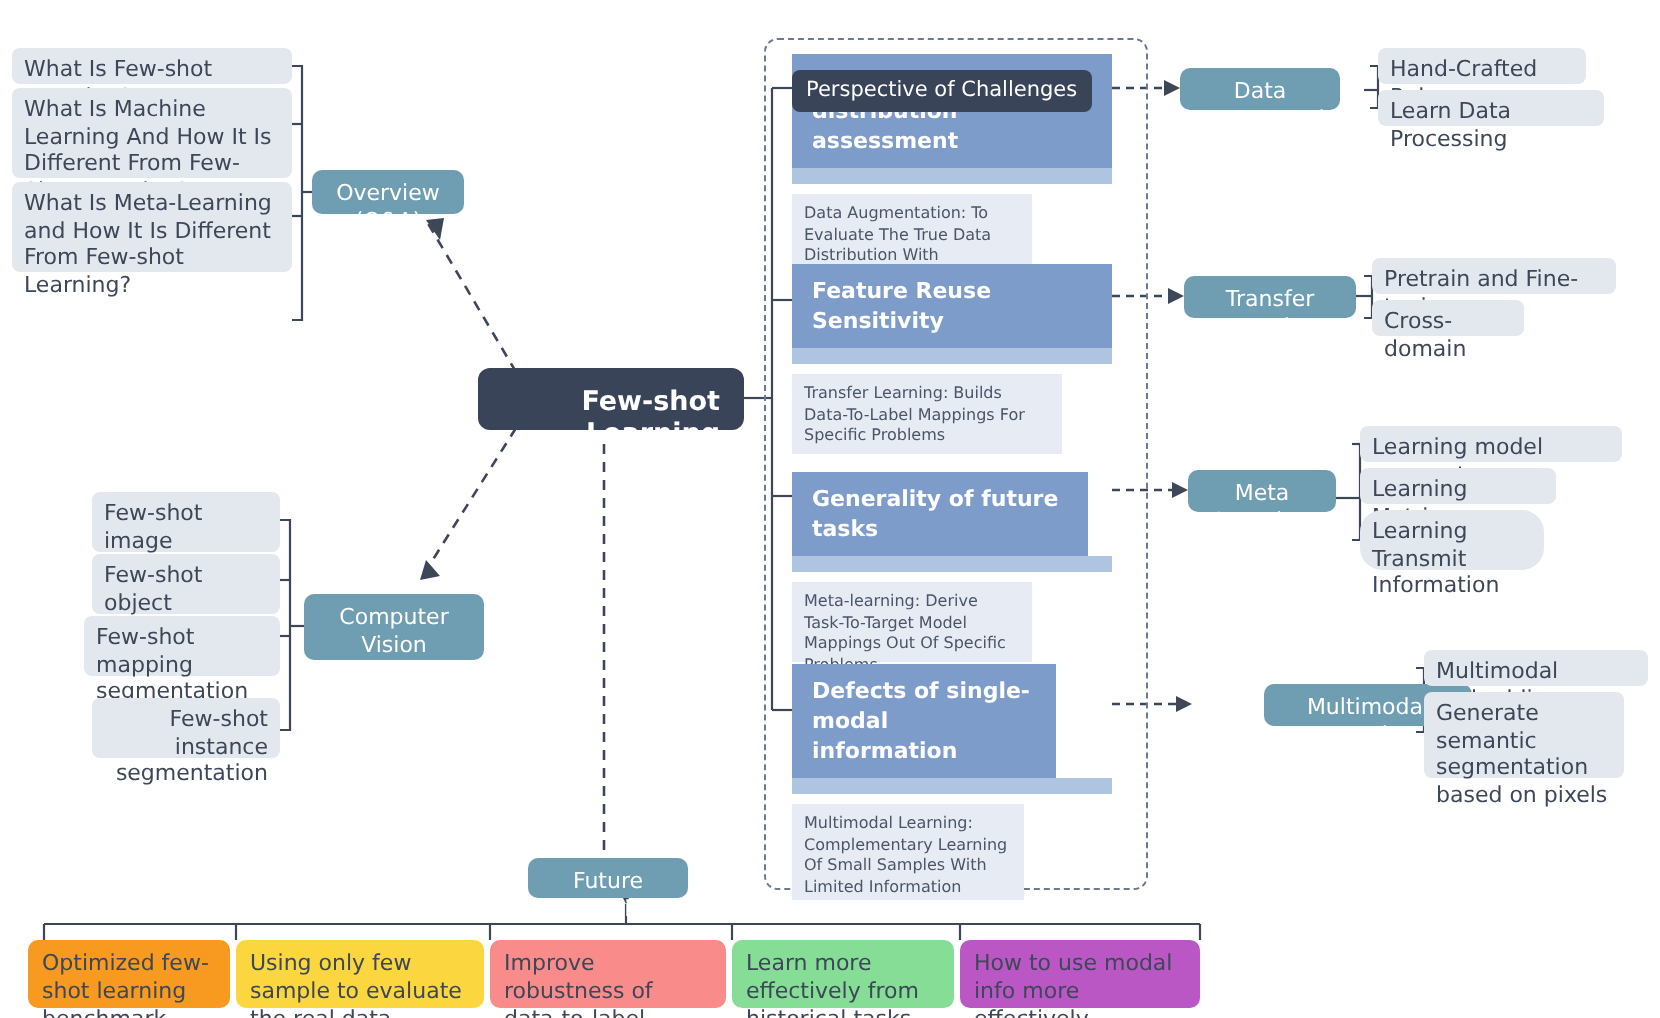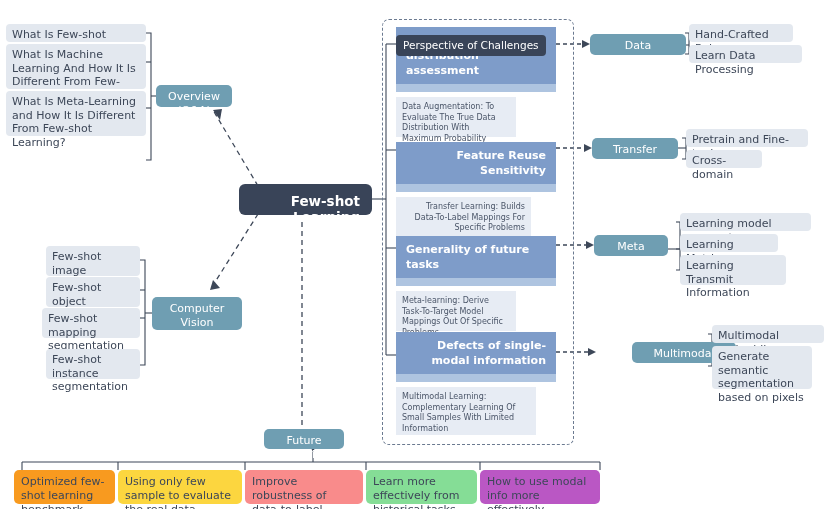--- a/index.html
+++ b/index.html
@@ -139,62 +139,62 @@
 
   <div class="node leaf" style="left:6px;top:24px;width:140px;height:18px;">What Is Few-shot Learning?</div>
   <div class="node leaf" style="left:6px;top:44px;width:140px;height:45px;">What Is Machine Learning And How It Is Different From Few-Shot Learning?</div>
   <div class="node leaf" style="left:6px;top:91px;width:140px;height:45px;">What Is Meta-Learning and How It Is Different From Few-shot Learning?</div>
 
   <div class="node branch" style="left:156px;top:85px;width:76px;height:22px;">Overview (Q&amp;A)</div>
 
   <div class="node leaf" style="left:46px;top:246px;width:94px;height:30px;">Few-shot image classification</div>
   <div class="node leaf" style="left:46px;top:277px;width:94px;height:30px;">Few-shot object detection</div>
   <div class="node leaf" style="left:42px;top:308px;width:98px;height:30px;">Few-shot mapping segmentation</div>
-  <div class="node leaf" style="left:46px;top:349px;width:94px;height:30px;">Few-shot instance segmentation</div>
+  <div class="node leaf" style="left:46px;top:349px;width:94px;height:30px;text-align:right;">Few-shot instance segmentation</div>
 
   <div class="node branch" style="left:152px;top:297px;width:90px;height:33px;">Computer Vision Applications</div>
 
   <div class="node central" style="left:239px;top:184px;width:133px;height:31px;text-align:right;">Few-shot Learning</div>
 
   <div class="node" style="left:396px;top:27px;width:160px;">
     <div class="card-title" style="width:160px;">Inaccurate info distribution assessment</div>
     <div class="card-strip" style="width:160px;height:8px;"></div>
     <div class="card-desc" style="width:120px;height:40px;margin-top:5px;">Data Augmentation: To Evaluate The True Data Distribution With Maximum Probability</div>
   </div>
 
-  <div class="node" style="left:396px;top:142px;width:160px;text-align:right;">
+  <div class="node" style="left:396px;top:132px;width:160px;">
     <div class="card-title" style="width:160px;">Feature Reuse Sensitivity</div>
     <div class="card-strip" style="width:160px;height:8px;"></div>
     <div class="card-desc" style="width:135px;height:40px;margin-top:5px;">Transfer Learning: Builds Data-To-Label Mappings For Specific Problems</div>
   </div>
 
   <div class="node" style="left:396px;top:236px;width:160px;">
-    <div class="card-title" style="width:160px;">Generality of future tasks</div>
+    <div class="card-title" style="width:148px;">Generality of future tasks</div>
     <div class="card-strip" style="width:160px;height:8px;"></div>
     <div class="card-desc" style="width:120px;height:40px;margin-top:5px;">Meta-learning: Derive Task-To-Target Model Mappings Out Of Specific Problems</div>
   </div>
 
   <div class="node" style="left:396px;top:332px;width:160px;">
-    <div class="card-title" style="width:160px;text-align:right;">Defects of single-modal information</div>
-    <div class="card-strip" style="width:160px;height:8px;"></div>
-    <div class="card-desc" style="width:140px;height:48px;margin-top:5px;">Multimodal Learning: Complementary Learning Of Small Samples With Limited Information</div>
-  </div>
-
-  <div class="node branch" style="left:590px;top:34px;width:96px;height:21px;">Data Augmentation</div>
+    <div class="card-title" style="width:132px;">Defects of single-modal information</div>
+    <div class="card-strip" style="width:160px;height:8px;"></div>
+    <div class="card-desc" style="width:116px;height:48px;margin-top:5px;">Multimodal Learning: Complementary Learning Of Small Samples With Limited Information</div>
+  </div>
+
+  <div class="node branch" style="left:590px;top:34px;width:80px;height:21px;">Data Augmentation</div>
   <div class="node leaf" style="left:689px;top:24px;width:104px;height:18px;">Hand-Crafted Rules</div>
   <div class="node leaf" style="left:689px;top:45px;width:113px;height:18px;">Learn Data Processing</div>
 
   <div class="node branch" style="left:592px;top:138px;width:86px;height:21px;">Transfer Learning</div>
   <div class="node leaf" style="left:686px;top:129px;width:122px;height:18px;">Pretrain and Fine-tuning</div>
   <div class="node leaf" style="left:686px;top:150px;width:76px;height:18px;">Cross-domain</div>
 
   <div class="node branch" style="left:594px;top:235px;width:74px;height:21px;">Meta Overview</div>
   <div class="node leaf" style="left:680px;top:213px;width:131px;height:18px;">Learning model parameters</div>
   <div class="node leaf" style="left:680px;top:234px;width:98px;height:18px;">Learning Metrics</div>
-  <div class="node leaf" style="left:680px;top:255px;width:106px;height:30px;">Learning Transmit Information</div>
+  <div class="node leaf" style="left:680px;top:255px;width:92px;height:30px;border-radius:11px;">Learning Transmit Information</div>
 
   <div class="node branch" style="left:596px;top:342px;width:104px;height:21px;margin-left:36px;">Multimodal Learning</div>
   <div class="node leaf" style="left:712px;top:325px;width:112px;height:18px;">Multimodal embedding</div>
   <div class="node leaf" style="left:712px;top:346px;width:100px;height:43px;">Generate semantic segmentation based on pixels</div>
 
   <div class="node branch" style="left:264px;top:429px;width:80px;height:20px;">Future Direction</div>
 
   <div class="node future" style="left:14px;top:470px;width:101px;height:34px;background:#f89a1f;">Optimized few-shot learning benchmark dataset</div>
   <div class="node future" style="left:118px;top:470px;width:124px;height:34px;background:#fcd63f;">Using only few sample to evaluate the real data distribution</div>
   <div class="node future" style="left:245px;top:470px;width:118px;height:34px;background:#f98b8b;">Improve robustness of data-to-label mapping</div>

